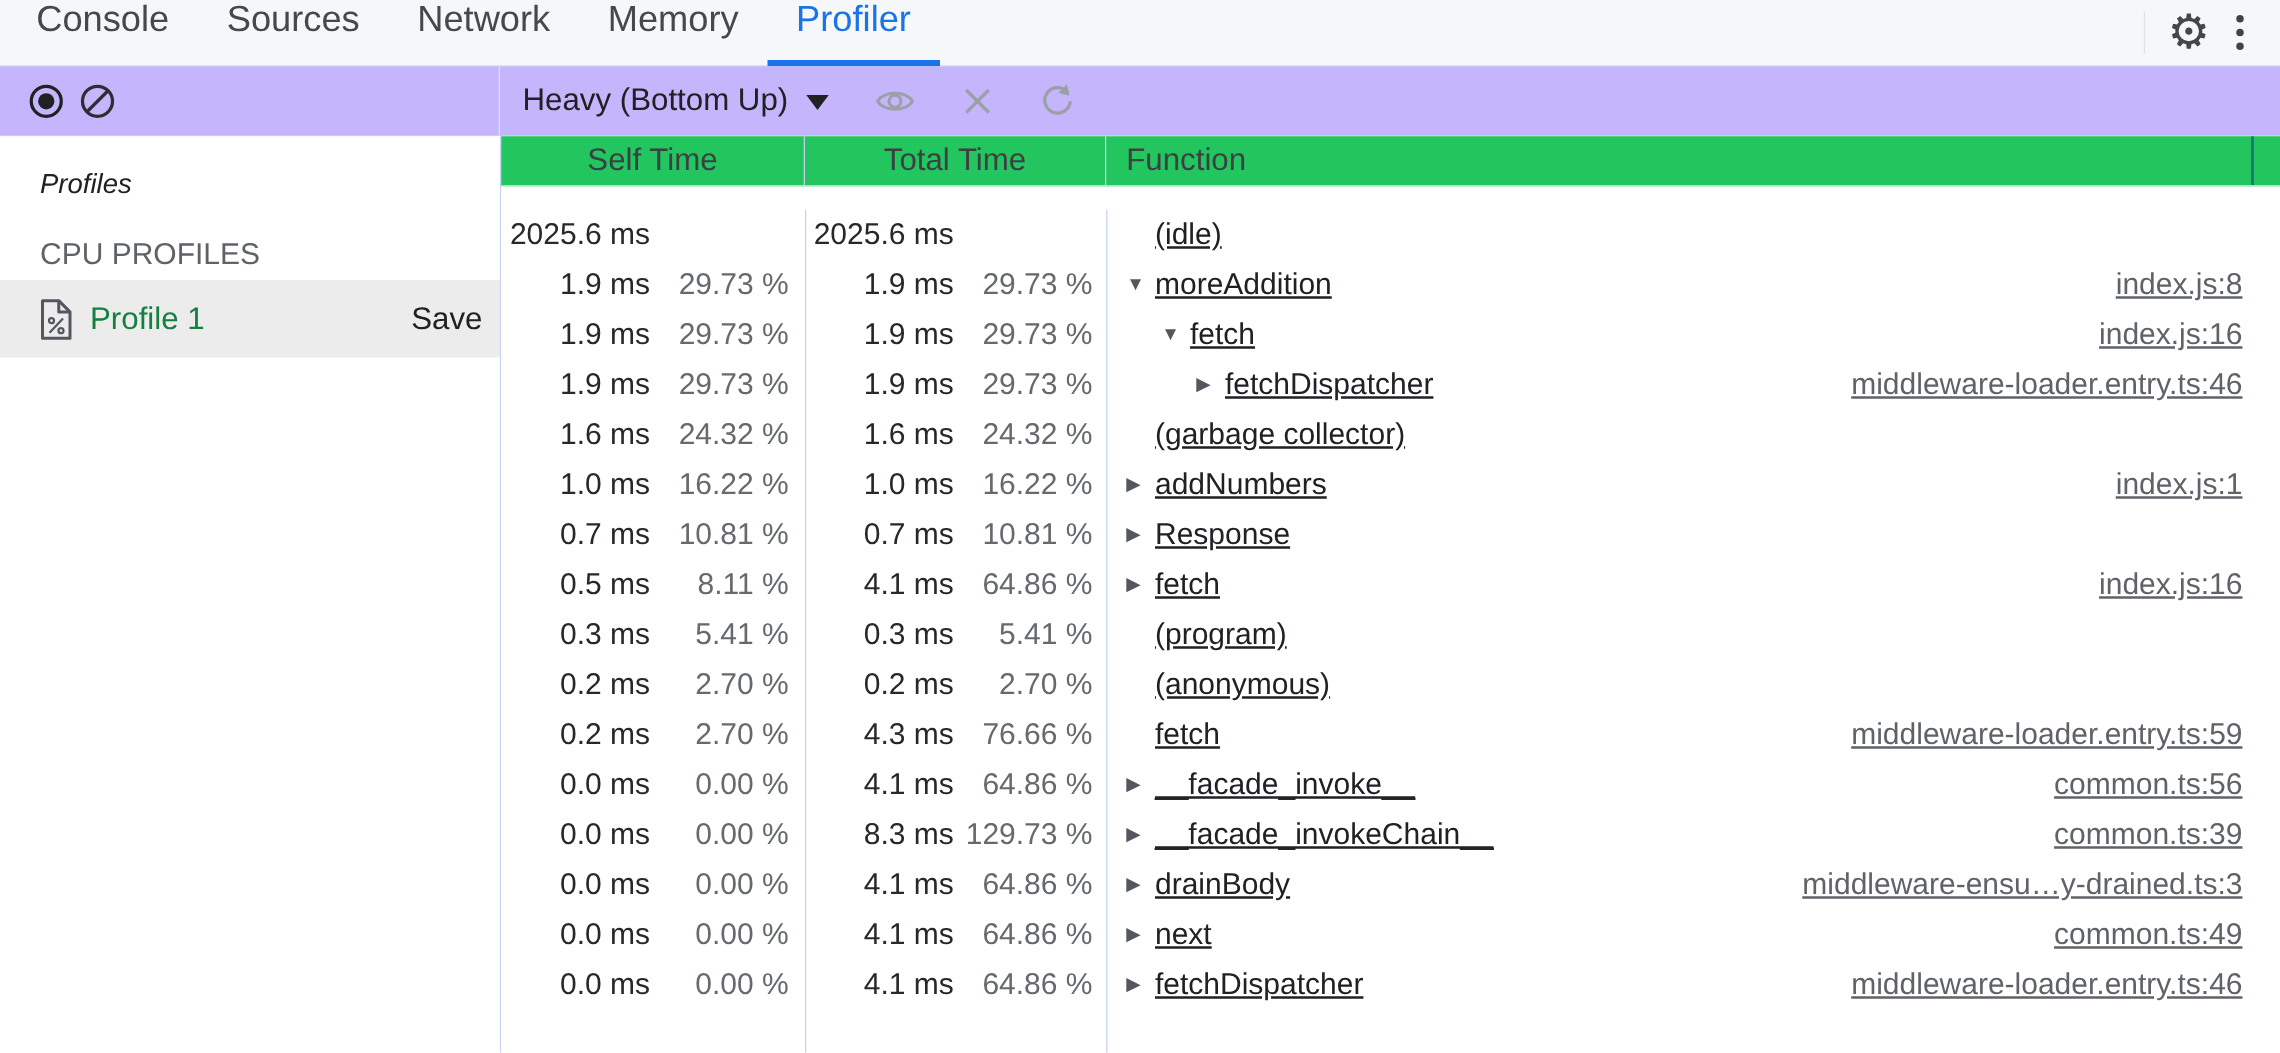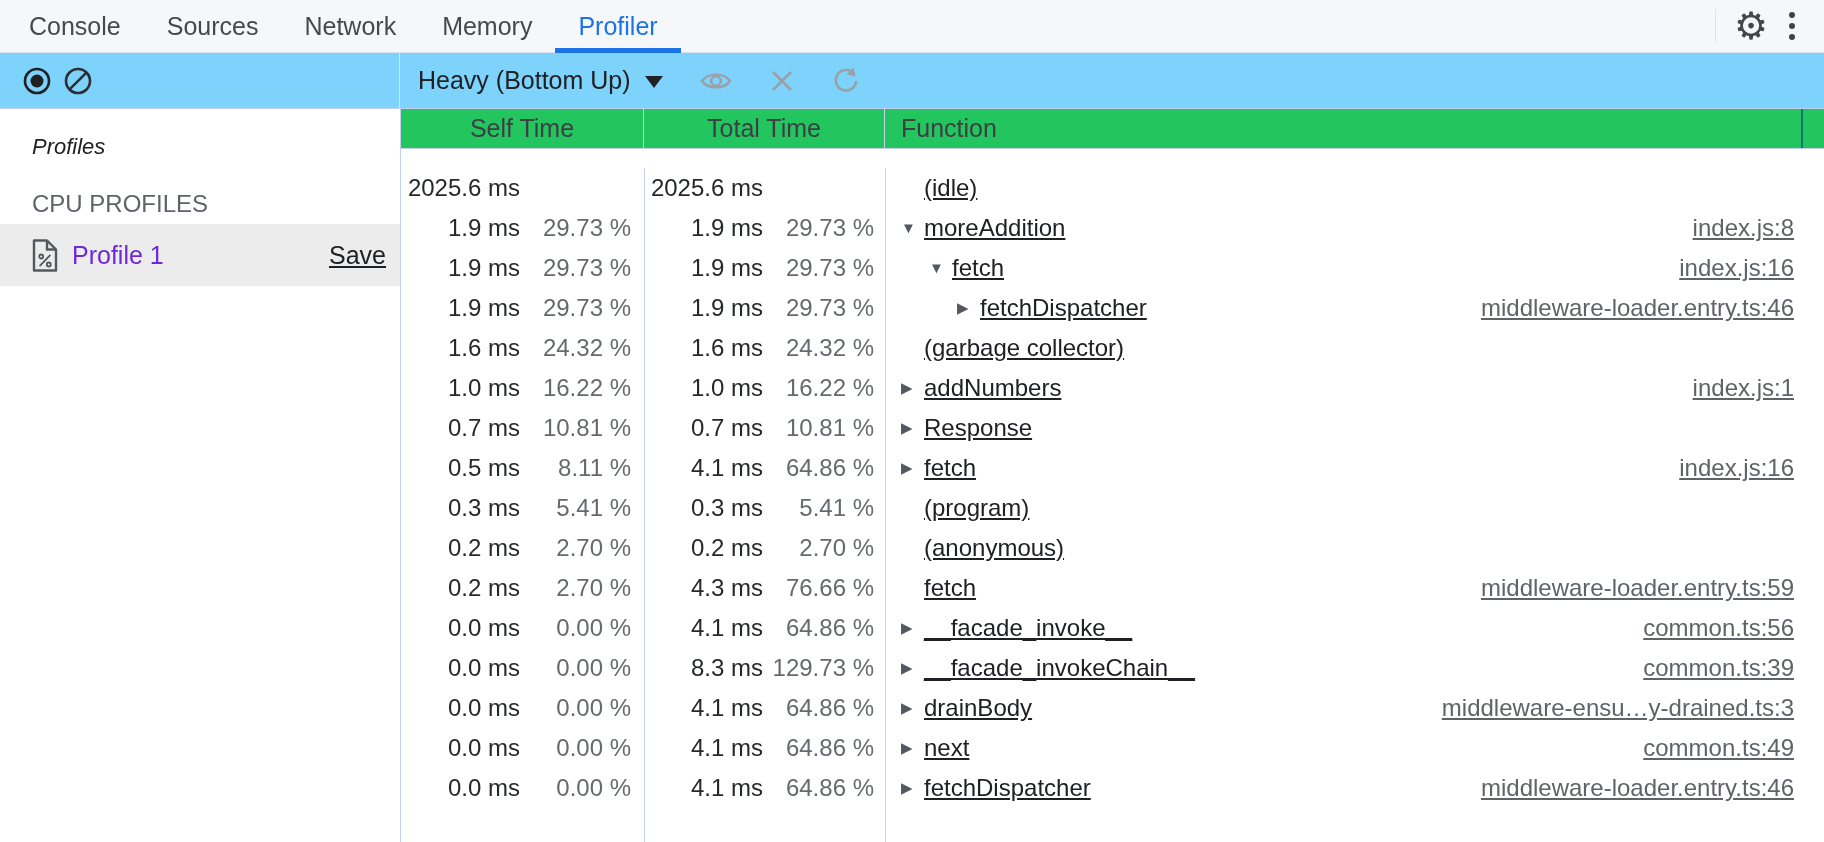--- a/index.html
+++ b/index.html
@@ -13,38 +13,38 @@
   .devtools { position:relative; width:1824px; height:842px; background:#fff; }
 
   
   .tabbar {
     position:absolute; top:0; left:0; right:0; height:53px;
     background:#f6f7f9; border-bottom:1px solid #dbe0ec;
     display:flex; align-items:stretch;
   }
   .tabs { display:flex; padding-left:6px; }
   .tab {
-    position:relative; display:flex; align-items:center;
-    padding:0 23px; font-size:25px; color:#45494e; cursor:default;
+    position:relative; display:flex; align-items:flex-start;
+    padding:0 23px; font-size:29px; color:#45494e; cursor:default;
   }
   .tab.active { color:#1a73e8; }
   .tab.active::after {
     content:""; position:absolute; left:0; right:0; bottom:-1px; height:5px; background:#1a73e8;
   }
   .tabbar-right { margin-left:auto; display:flex; align-items:center; padding-right:14px; }
   .tabbar-divider { width:1px; height:34px; background:#dde1ea; margin-right:12px; }
   .icon-btn { display:flex; align-items:center; justify-content:center; border:none; background:transparent; padding:0; }
   .gear-btn { width:46px; height:46px; font-size:38px; color:#43464b; line-height:1; }
   .kebab { width:36px; height:46px; display:flex; flex-direction:column; align-items:center; justify-content:center; gap:5px; }
   .kebab i { width:6px; height:6px; border-radius:50%; background:#3f4349; }
 
   
   .ptoolbar {
     position:absolute; top:53px; left:0; right:0; height:56px;
-    background:#7dd3fc; border-bottom:1px solid #c3d1ef;
+    background:#c4b5fd; border-bottom:1px solid #c3d1ef;
     display:flex; align-items:stretch;
   }
   .ptoolbar-left {
     width:400px; flex:0 0 400px; display:flex; align-items:center;
     padding-left:23px; gap:13px; border-right:1px solid #dde3ee;
   }
   .ptoolbar-main { display:flex; align-items:center; padding-left:18px; }
   .view-select { display:flex; align-items:center; background:transparent; border:none; padding:0; }
   .view-select .label { font-size:25px; color:#202124; }
   .caret {
@@ -57,22 +57,22 @@
   
   .content { position:absolute; top:109px; left:0; right:0; bottom:0; display:flex; }
 
   .sidebar { width:401px; flex:0 0 401px; border-right:1px solid #c3d1ef; background:#fff; }
   .sidebar-title { margin:25px 0 0 32px; font-size:22px; line-height:26px; color:#202124;font-style:italic; }
   .sidebar-section { margin:32px 0 0 32px; font-size:24px; line-height:23px; color:#5f6368; }
   .profile-item {
     margin-top:9px; height:62px; background:#ececec;
     display:flex; align-items:center; padding:0 14px 0 32px;
   }
-  .profile-item .pname { margin-left:14px; font-size:25px; color:#6d28d9; }
-  .save-link { margin-left:auto; font-size:25px; color:#202124; text-decoration:underline; cursor:pointer; }
+  .profile-item .pname { margin-left:14px; font-size:25px; color:#15803d; }
+  .save-link { margin-left:auto; font-size:25px; color:#202124; cursor:pointer; }
 
   
   .grid { position:relative; flex:1; background:#fff; }
   .grid-header {
     height:40px; background:#22c55e; border-bottom:1px solid #c3d1ef;
     display:flex; align-items:stretch;
   }
   .h-cell { font-size:25px; color:#3c4043; line-height:39px; }
   .h-self { width:243px; text-align:center; border-right:1px solid #c3d1ef; }
   .h-total { width:241px; text-align:center; border-right:1px solid #c3d1ef; }

